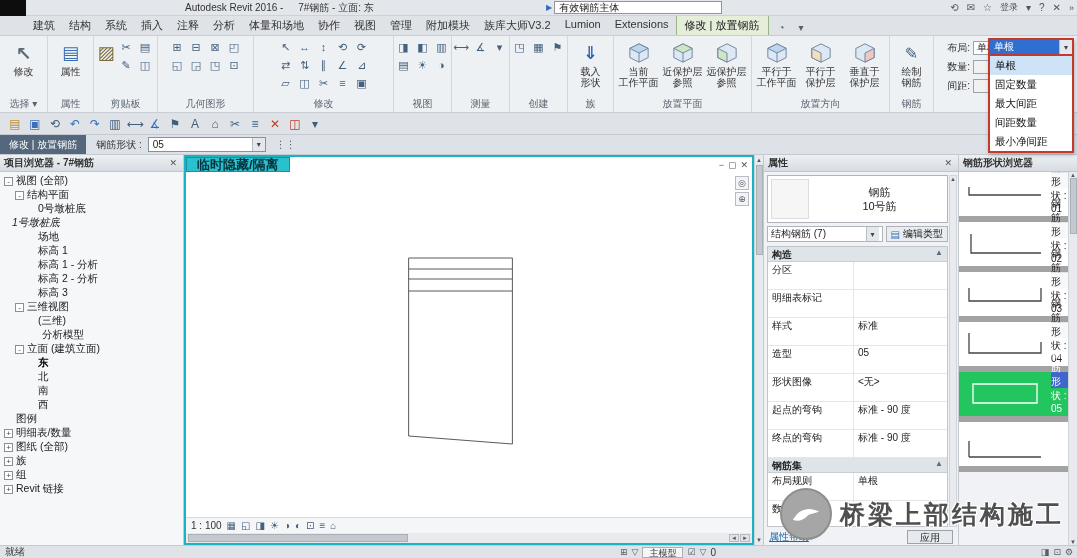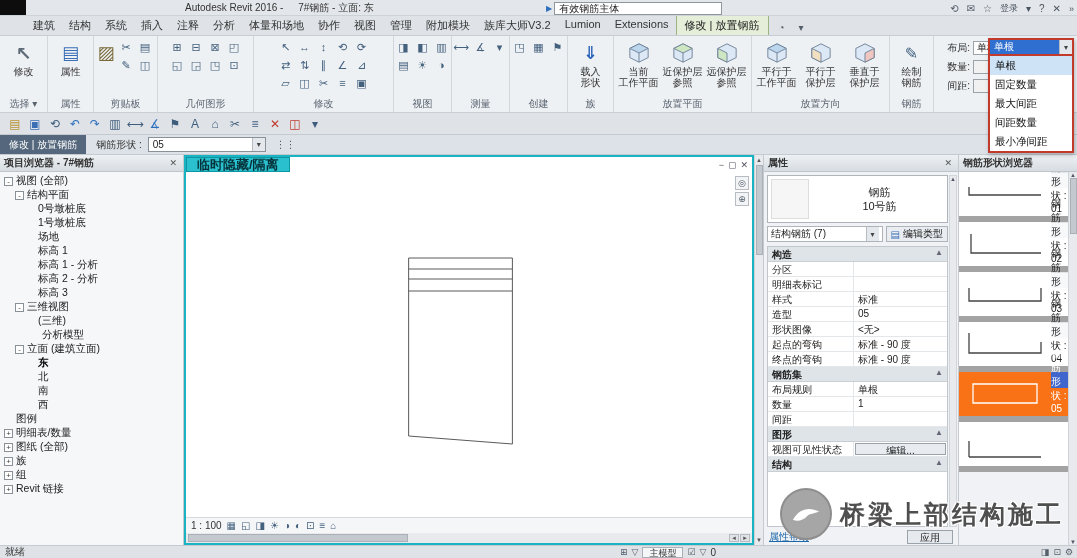--- a/index.html
+++ b/index.html
@@ -1,21 +1,21 @@
 <!DOCTYPE html>
 <html><head>
 <meta charset="utf-8">
 <style>
   *{box-sizing:border-box;margin:0;padding:0;cursor:default}
   html,body{background:#555}
   .app{width:1077px;height:558px;position:relative;overflow:hidden;background:#e8ecef;
        font-family:"Liberation Sans","DejaVu Sans",sans-serif;font-size:11px;color:#222}
 
   
-  .titlebar{height:16px;background:#e3e6ea;position:relative;display:flex;align-items:flex-end;border-bottom:1px solid #cdd2d7}
+  .titlebar{height:16px;background:#e3e6ea;position:relative;display:flex;align-items:center;border-bottom:1px solid #cdd2d7}
   .tb-black{width:26px;height:16px;background:#0d0d0d}
   .tb-title{position:absolute;left:185px;font-size:10px;color:#333;white-space:nowrap}
   .tb-doc{margin-left:12px}
   .prompt-wrap{position:absolute;left:546px;display:flex;align-items:center;gap:2px}
   .prompt-arrow{font-size:8px;color:#2e6fbd}
   .prompt-box{width:168px;height:13px;border:1px solid #8f969d;background:#fff;font-size:10px;
               display:flex;align-items:center;padding:0 4px;overflow:hidden}
   .tb-right{position:absolute;right:3px;display:flex;gap:8px;align-items:center;font-size:9px;color:#4a5560}
   .tb-ic{font-size:10px}
 
@@ -106,39 +106,39 @@
   .type-sel{margin:3px 10px 2px 3px;background:#fff;border:1px solid #aeb4ba;height:48px;display:flex;align-items:center}
   .type-img{width:38px;height:40px;margin:3px;background:#f6f6f6;border:1px solid #ddd}
   .type-text{flex:1;text-align:center;font-size:11px;line-height:14px}
   .inst-row{display:flex;margin:0 10px 2px 3px;height:18px;align-items:center;gap:3px}
   .inst-combo{flex:1;border:1px solid #aeb4ba;background:#fff;height:16px;display:flex;align-items:center;padding:0 3px;font-size:10px}
   .inst-combo .dda{height:14px}
   .edit-type{border:1px solid #aeb4ba;background:#e9edf1;font-size:10px;height:16px;display:flex;align-items:center;padding:0 4px;gap:3px;white-space:nowrap}
   .ptable{flex:1;margin:1px 10px 2px 3px;background:#fff;border:1px solid #c0c6cc;overflow:hidden;font-size:10px}
   .pgroup{background:#dfe4e9;font-weight:bold;padding:1px 4px;border-bottom:1px solid #c9ced3;display:flex;height:15px}
   .pgroup .car{margin-left:auto;font-weight:normal;color:#667;font-size:8px}
-  .prow{display:flex;border-bottom:1px solid #e4e7ea;height:15px}
+  .prow{display:flex;border-bottom:1px solid #e4e7ea;height:28px}
   .plabel{width:86px;padding:1px 4px;border-right:1px solid #e4e7ea;overflow:hidden;white-space:nowrap}
   .pvalue{flex:1;padding:1px 4px;overflow:hidden;white-space:nowrap}
   .pvalue.btnv{background:#e8ecf0;border:1px solid #9aa2aa;text-align:center;margin:1px;padding:0}
   .props-foot{height:16px;display:flex;align-items:center;padding:0 5px;font-size:10px;flex:0 0 auto}
   .help-link{color:#1a66a8;text-decoration:underline}
   .apply-btn{margin-left:auto;border:1px solid #9aa2aa;background:#e6eaee;padding:0 12px;height:14px;line-height:13px;font-size:10px}
   .pscroll{position:absolute;right:1px;top:20px;bottom:18px;width:8px;background:#e8eaed;border:1px solid #d0d5da;
            display:flex;flex-direction:column;align-items:center;font-size:6px;color:#556}
   .pscroll .sp{flex:1}
 
   .shapes{width:119px;background:#f0f2f5;border-left:1px solid #c5cad0;display:flex;flex-direction:column;position:relative}
   .slist{flex:1;overflow:hidden;margin-right:9px}
   .sitem{display:flex;border-bottom:6px solid #a3a3a3;background:#fff}
   .sthumb{height:44px;display:flex;align-items:center;justify-content:center}
   .sthumb svg{width:92px;height:30px}
   .sthumb path{fill:none;stroke:#444;stroke-width:1.3}
   .slabel{height:16px;font-size:10px;display:flex;align-items:center;justify-content:center;background:#f7f8fa;border-top:1px solid #e4e7ea}
-  .sitem.sel{background:#f97316}
+  .sitem.sel{background:#22c55e}
   .sitem.sel .slabel{background:#3f66cc;color:#fff;border-top-color:#3f66cc}
   .sitem.sel path{stroke:#fff}
   .sscroll{position:absolute;right:0;top:17px;bottom:0;width:9px;background:#e8eaed;border-left:1px solid #cfd4d9;
            display:flex;flex-direction:column;align-items:center;font-size:6px;color:#556}
   .sscroll .th{width:7px;height:56px;background:#c3c9cf;border:1px solid #aab0b6}
   .sscroll .sp{flex:1}
 
   
   .statusbar{height:13px;background:#dfe3e7;border-top:1px solid #c5cad0;position:relative;font-size:10px;
              display:flex;align-items:center;padding:0 5px;color:#333}
@@ -489,21 +489,21 @@
           <div class="titem" style="padding-left: 15px;">
             <span class="exp">-</span>
             <span class="tl">结构平面</span>
           </div>
 
           <div class="titem" style="padding-left: 26px;">
             <span class="exp"></span>
             <span class="tl">0号墩桩底</span>
           </div>
 
-          <div class="titem" style="padding-left: 26px;">
+          <div class="titem" style=" font-style: italic;">
             <span class="exp"></span>
             <span class="tl">1号墩桩底</span>
           </div>
 
           <div class="titem" style="padding-left: 26px;">
             <span class="exp"></span>
             <span class="tl">场地</span>
           </div>
 
           <div class="titem" style="padding-left: 26px;">

